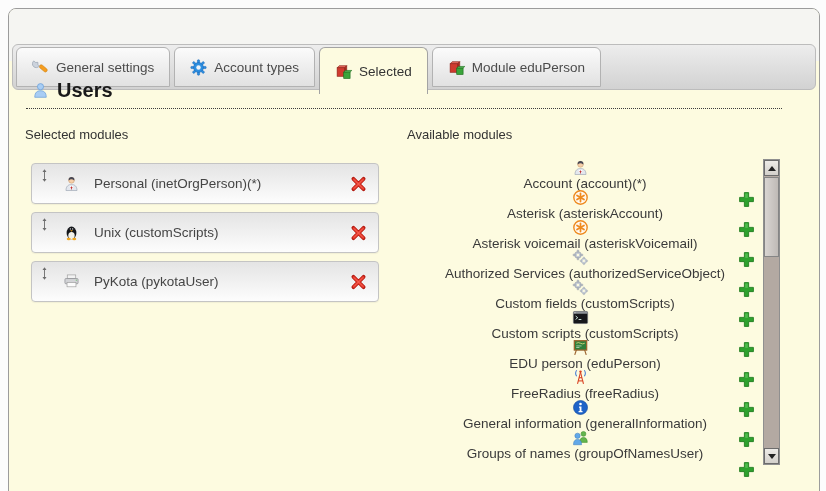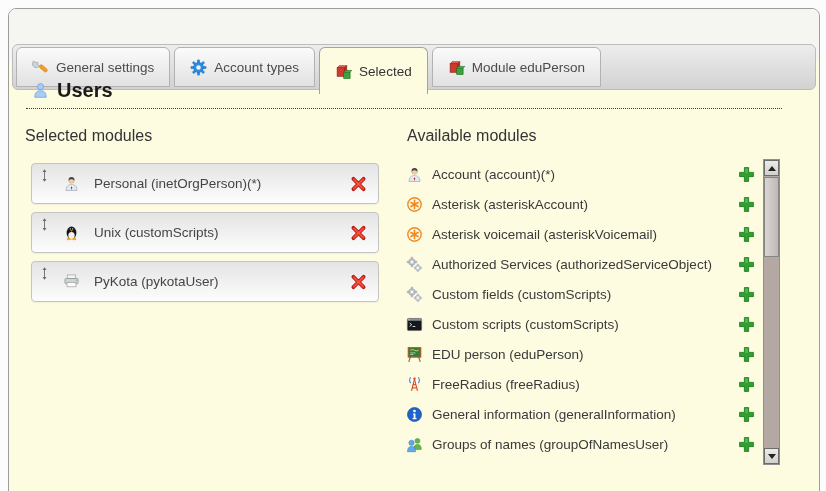--- a/index.html
+++ b/index.html
@@ -42,21 +42,21 @@
 
   .users-header {
     position:absolute; left:17px; top:70px; width:756px;
     display:flex; align-items:center; gap:8px;
     padding:0 0 6px 6px;
     border-bottom:1.5px dotted #3c3c3c;
   }
   .users-header .hicon { width:17px; height:17px; }
   .users-header .htitle { font-size:20px; font-weight:bold; color:#1a1a1a; }
 
-  .col-label { position:absolute; top:118px; font-size:16px; color:#333; }
+  .col-label { position:absolute; top:118px; font-size:13px; color:#333; }
   .col-label.sel { left:16px; }
   .col-label.avail { left:398px; }
 
   .selected-list { position:absolute; left:22px; top:154px; width:348px; }
   .sel-row {
     position:relative; height:41px; margin-bottom:8px;
     border:1px solid #c4c4c4; border-radius:4px;
     background:linear-gradient(#e4e4e4,#fdfdfd);
     display:flex; align-items:center;
     box-shadow:0 1px 1px rgba(0,0,0,0.05);
@@ -64,21 +64,21 @@
   }
   .drag { position:absolute; left:8px; top:5px; width:9px; height:13px; }
   .sel-row .micon { margin-left:31px; width:17px; height:17px; flex:0 0 17px; }
   .sel-row .mlabel { margin-left:14px; font-size:13.5px; color:#454545; }
   .del {
     position:absolute; right:11px; top:50%; transform:translateY(-50%);
     width:17px; height:17px; cursor:pointer;
   }
 
   .available-list { position:absolute; left:397px; top:150px; width:349px; }
-  .av-row { height:30px; display:flex; align-items:center; }
+  .av-row { height:30px; display:flex; align-items:center;flex-direction:column; }
   .av-row .micon { width:17px; height:17px; flex:0 0 17px; }
   .av-row .mlabel { margin-left:9px; font-size:13.5px; color:#3a3a3a; white-space:nowrap; }
   .add { margin-left:auto; width:17px; height:17px; cursor:pointer; flex:0 0 17px; }
 
   .scrollbar {
     position:absolute; left:754px; top:150px; width:17px; height:306px;
     background:#b3a9a2; border:1px solid #8f8f8f;
   }
   .sb-btn {
     position:absolute; left:0; width:15px; height:16px;

